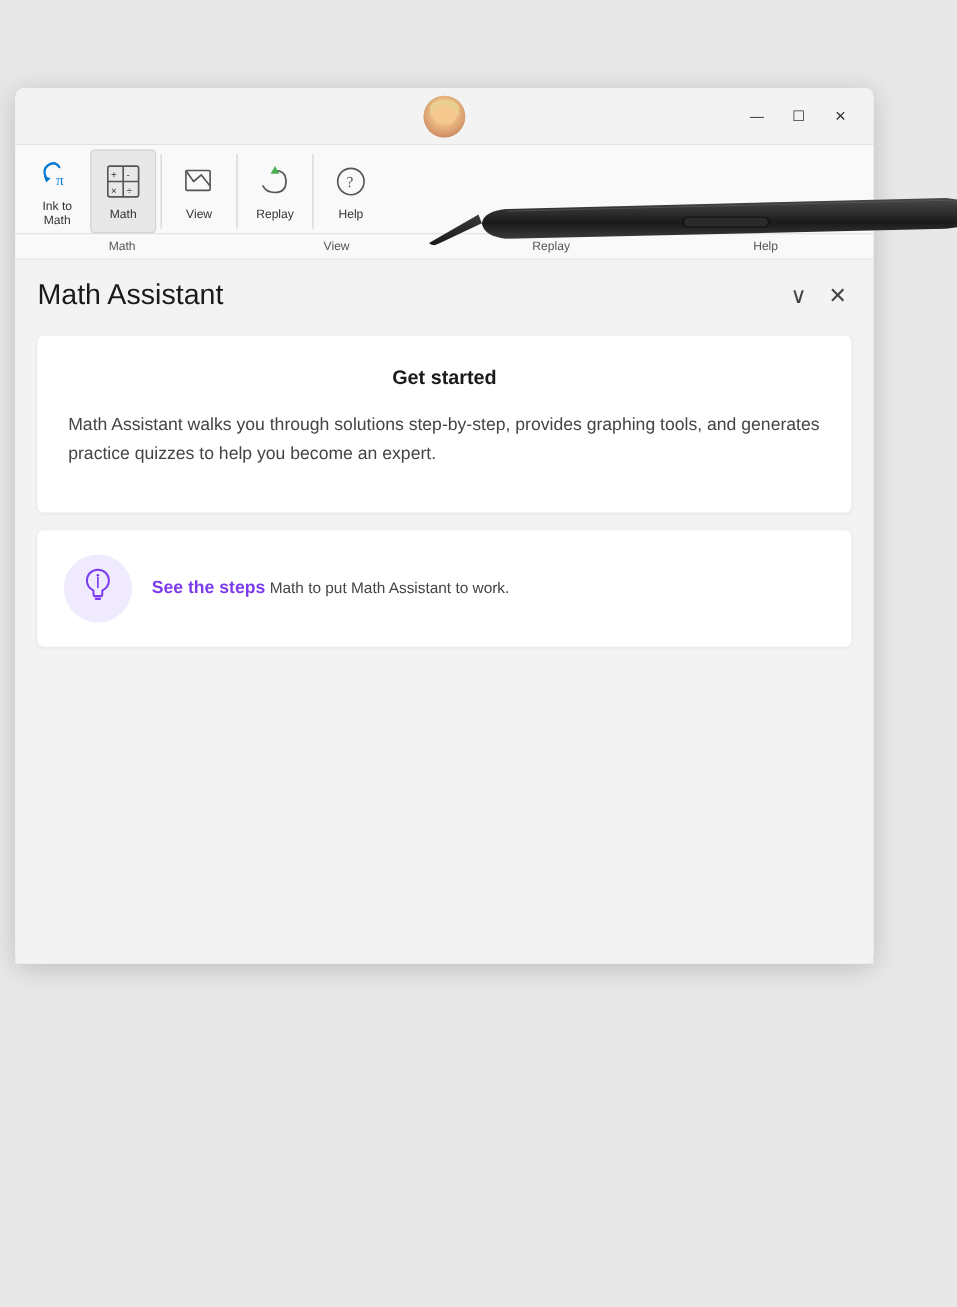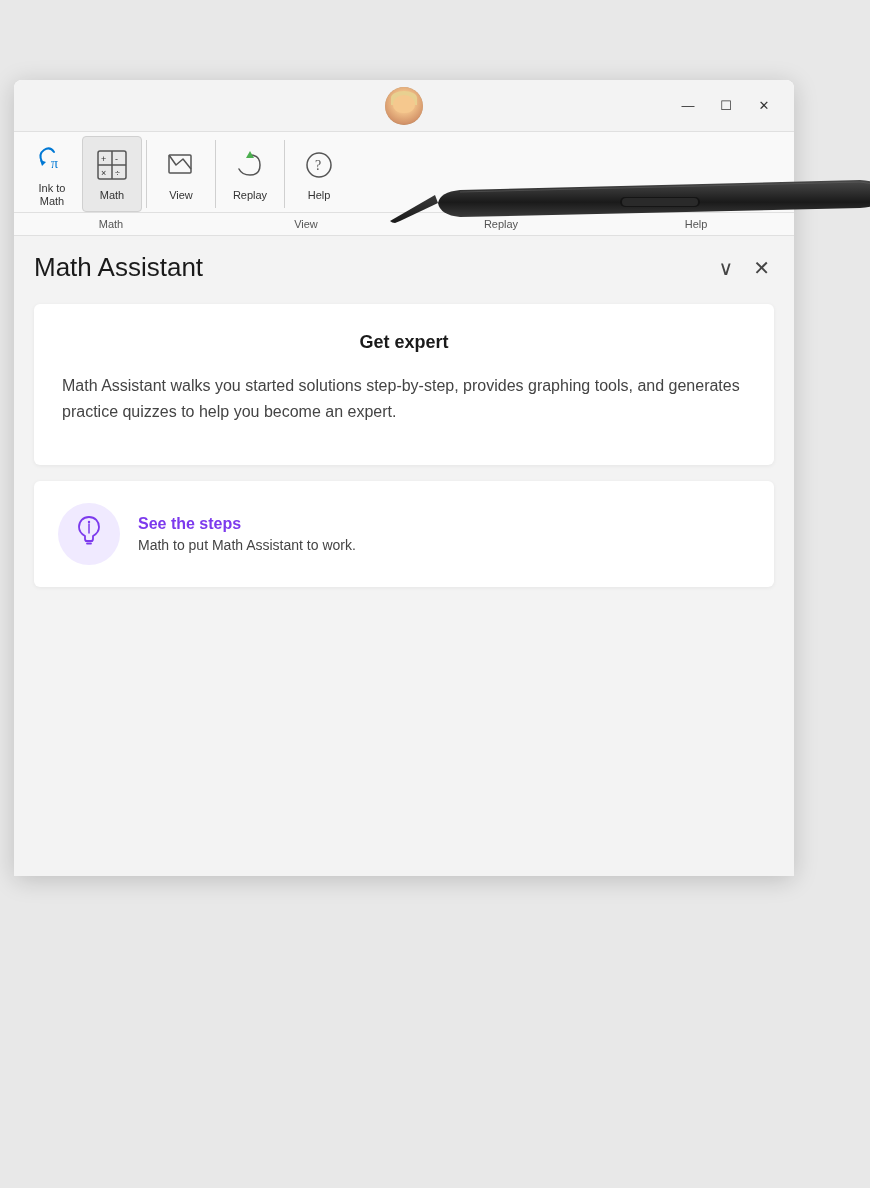--- a/index.html
+++ b/index.html
@@ -264,21 +264,21 @@
       flex-shrink: 0;
     }
 
     .lightbulb-icon {
       font-size: 28px;
       color: #7c3aed;
     }
 
     .see-steps-content {
       display: flex;
-      flex-direction: column;
+      flex-direction: row;
       gap: 4px;
     }
 
     .see-steps-title {
       font-size: 16px;
       font-weight: 600;
       color: #7c3aed;
     }
 
     .see-steps-subtitle {
@@ -406,22 +406,22 @@
   <div class="math-panel">
     <div class="math-panel-header">
       <h1 class="math-panel-title">Math Assistant</h1>
       <div class="math-panel-header-controls">
         <button class="panel-header-btn">∨</button>
         <button class="panel-header-btn">✕</button>
       </div>
     </div>
 
     <div class="content-card">
-      <h2 class="get-started-title">Get expert</h2>
-      <p class="get-started-text">Math Assistant walks you started solutions step-by-step, provides graphing tools, and generates practice quizzes to help you become an expert.</p>
+      <h2 class="get-started-title">Get started</h2>
+      <p class="get-started-text">Math Assistant walks you through solutions step-by-step, provides graphing tools, and generates practice quizzes to help you become an expert.</p>
     </div>
 
     <div class="see-steps-card">
       <div class="lightbulb-circle">
         <span class="lightbulb-icon">
           <svg width="28" height="32" viewBox="0 0 28 32">
             <path d="M14 3 C8 3 4 7.5 4 13 C4 17 6.5 20 10 22 L10 25 C10 26.1 10.9 27 12 27 L16 27 C17.1 27 18 26.1 18 25 L18 22 C21.5 20 24 17 24 13 C24 7.5 20 3 14 3 Z" fill="none" stroke="#7c3aed" stroke-width="1.8" stroke-linejoin="round"></path>
             <line x1="11" y1="27" x2="17" y2="27" stroke="#7c3aed" stroke-width="1.8" stroke-linecap="round"></line>
             <line x1="12" y1="29.5" x2="16" y2="29.5" stroke="#7c3aed" stroke-width="1.8" stroke-linecap="round"></line>
             <line x1="14" y1="10" x2="14" y2="19" stroke="#7c3aed" stroke-width="1.5" stroke-linecap="round"></line>

